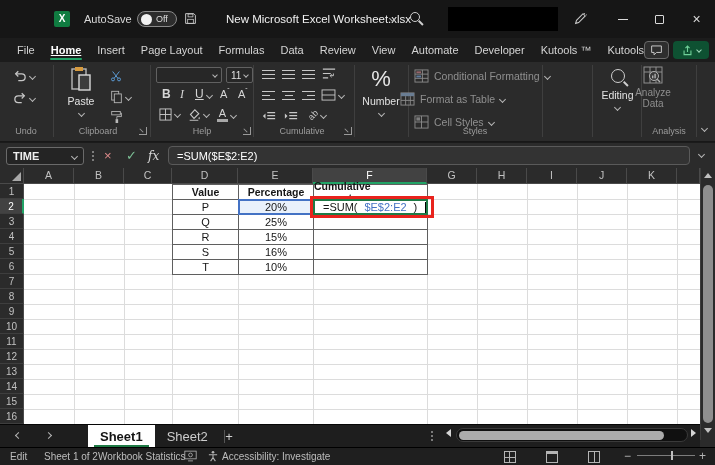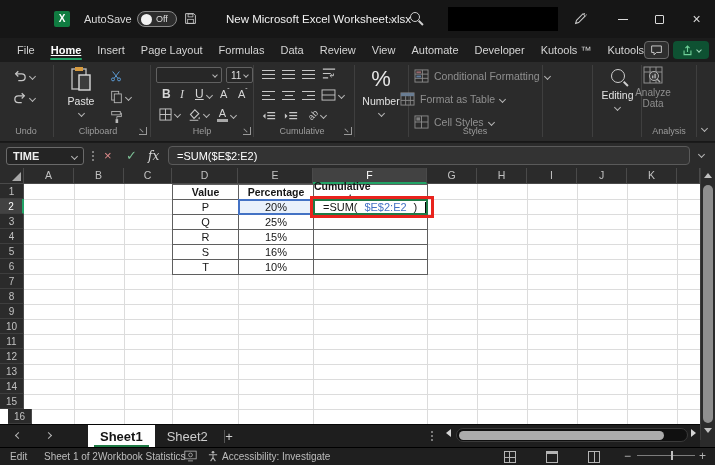--- a/index.html
+++ b/index.html
@@ -495,21 +495,21 @@
       <div class="rowhdr" style="left: 0px; top: 166px; width: 24px; height: 15px;">11</div>
       <div class="hline" style="left: 24px; top: 181px; width: 676px;"></div>
       <div class="rowhdr" style="left: 0px; top: 181px; width: 24px; height: 15px;">12</div>
       <div class="hline" style="left: 24px; top: 196px; width: 676px;"></div>
       <div class="rowhdr" style="left: 0px; top: 196px; width: 24px; height: 15px;">13</div>
       <div class="hline" style="left: 24px; top: 211px; width: 676px;"></div>
       <div class="rowhdr" style="left: 0px; top: 211px; width: 24px; height: 15px;">14</div>
       <div class="hline" style="left: 24px; top: 226px; width: 676px;"></div>
       <div class="rowhdr" style="left: 0px; top: 226px; width: 24px; height: 15px;">15</div>
       <div class="hline" style="left: 24px; top: 241px; width: 676px;"></div>
-      <div class="rowhdr" style="left: 8px; top: 241px; width: 24px; height: 15px;">16</div>
+      <div class="rowhdr" style="left: 0px; top: 241px; width: 24px; height: 15px;">16</div>
       <div class="hline" style="left: 24px; top: 256px; width: 676px;"></div>
       <div class="tcell thead" style="left: 172px; top: 16px; width: 67px; height: 16px;">Value</div>
       <div class="tcell thead" style="left: 238px; top: 16px; width: 76px; height: 16px;">Percentage</div>
       <div class="tcell thead" style="left: 313px; top: 16px; width: 115px; height: 16px;">Cumulative percentage</div>
       <div class="tcell" style="left: 172px; top: 31px; width: 67px; height: 16px;">P</div>
       <div class="tcell refcell" style="left: 238px; top: 31px; width: 76px; height: 16px;">20%</div>
       <div class="tcell" style="left: 172px; top: 46px; width: 67px; height: 16px;">Q</div>
       <div class="tcell" style="left: 238px; top: 46px; width: 76px; height: 16px;">25%</div>
       <div class="tcell" style="left: 313px; top: 46px; width: 115px; height: 16px;"></div>
       <div class="tcell" style="left: 172px; top: 61px; width: 67px; height: 16px;">R</div>

